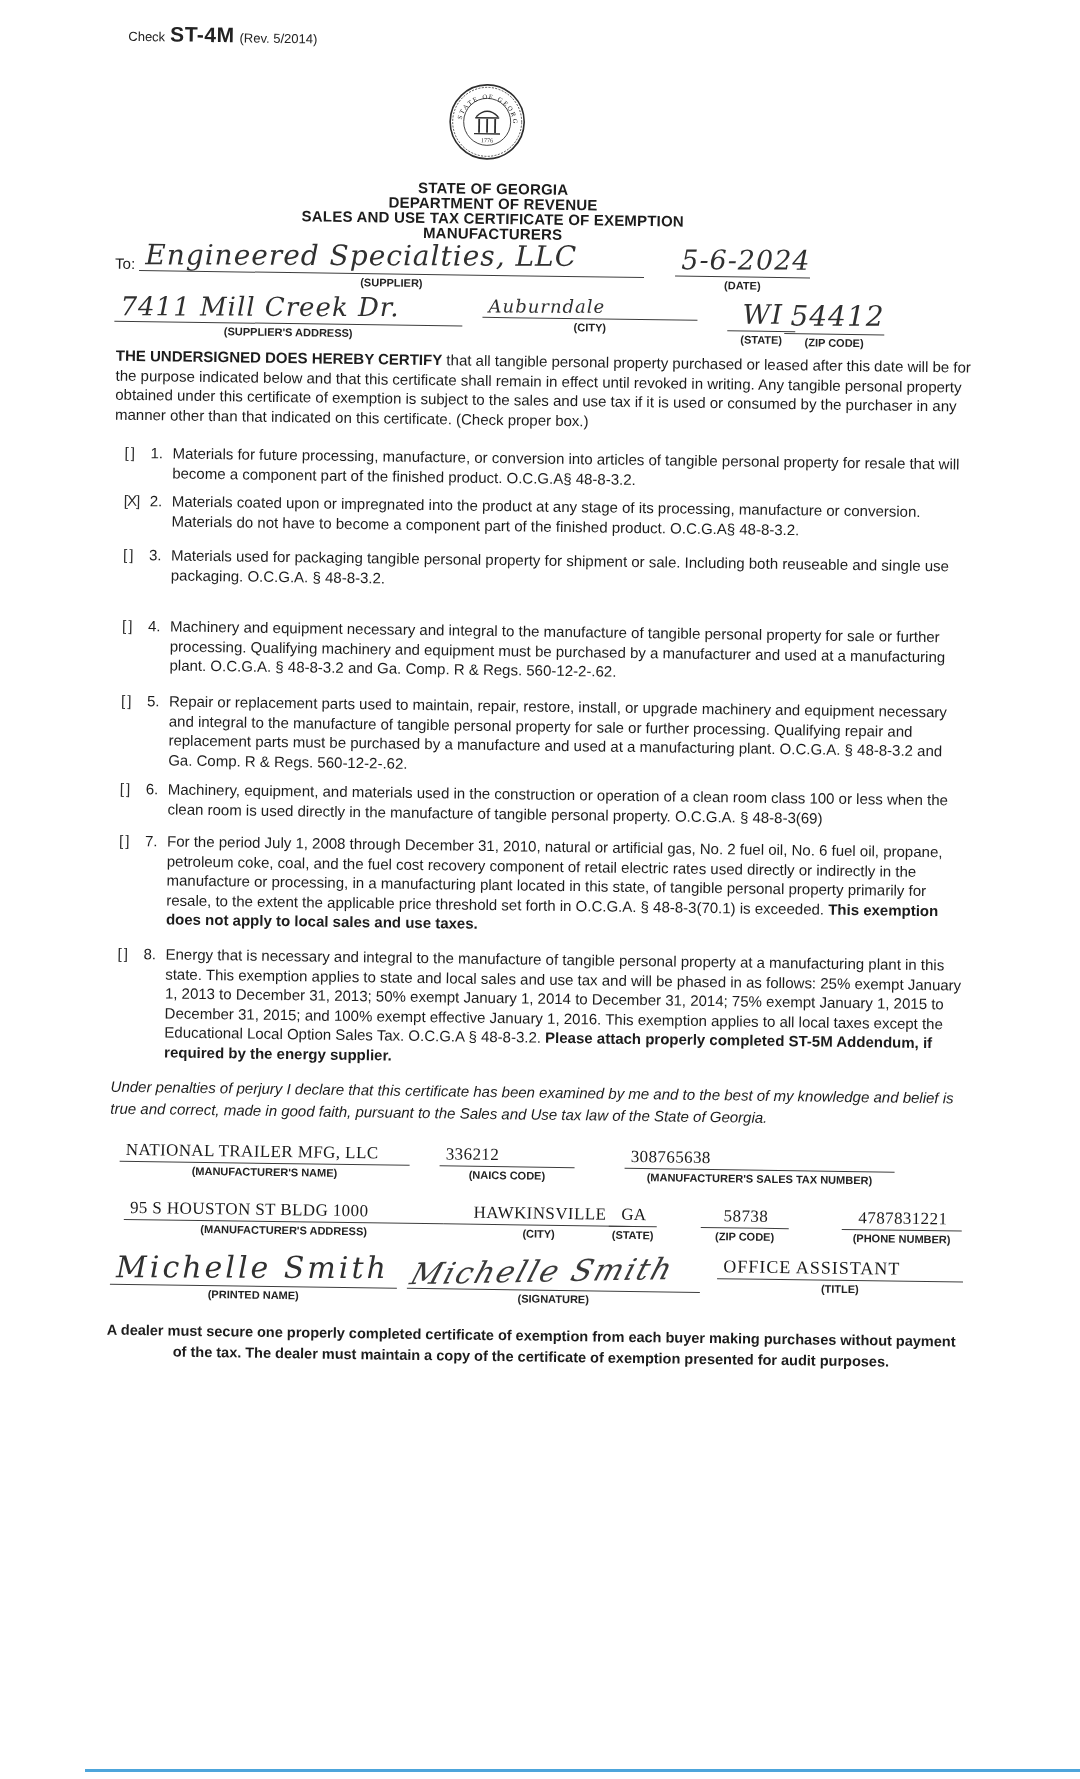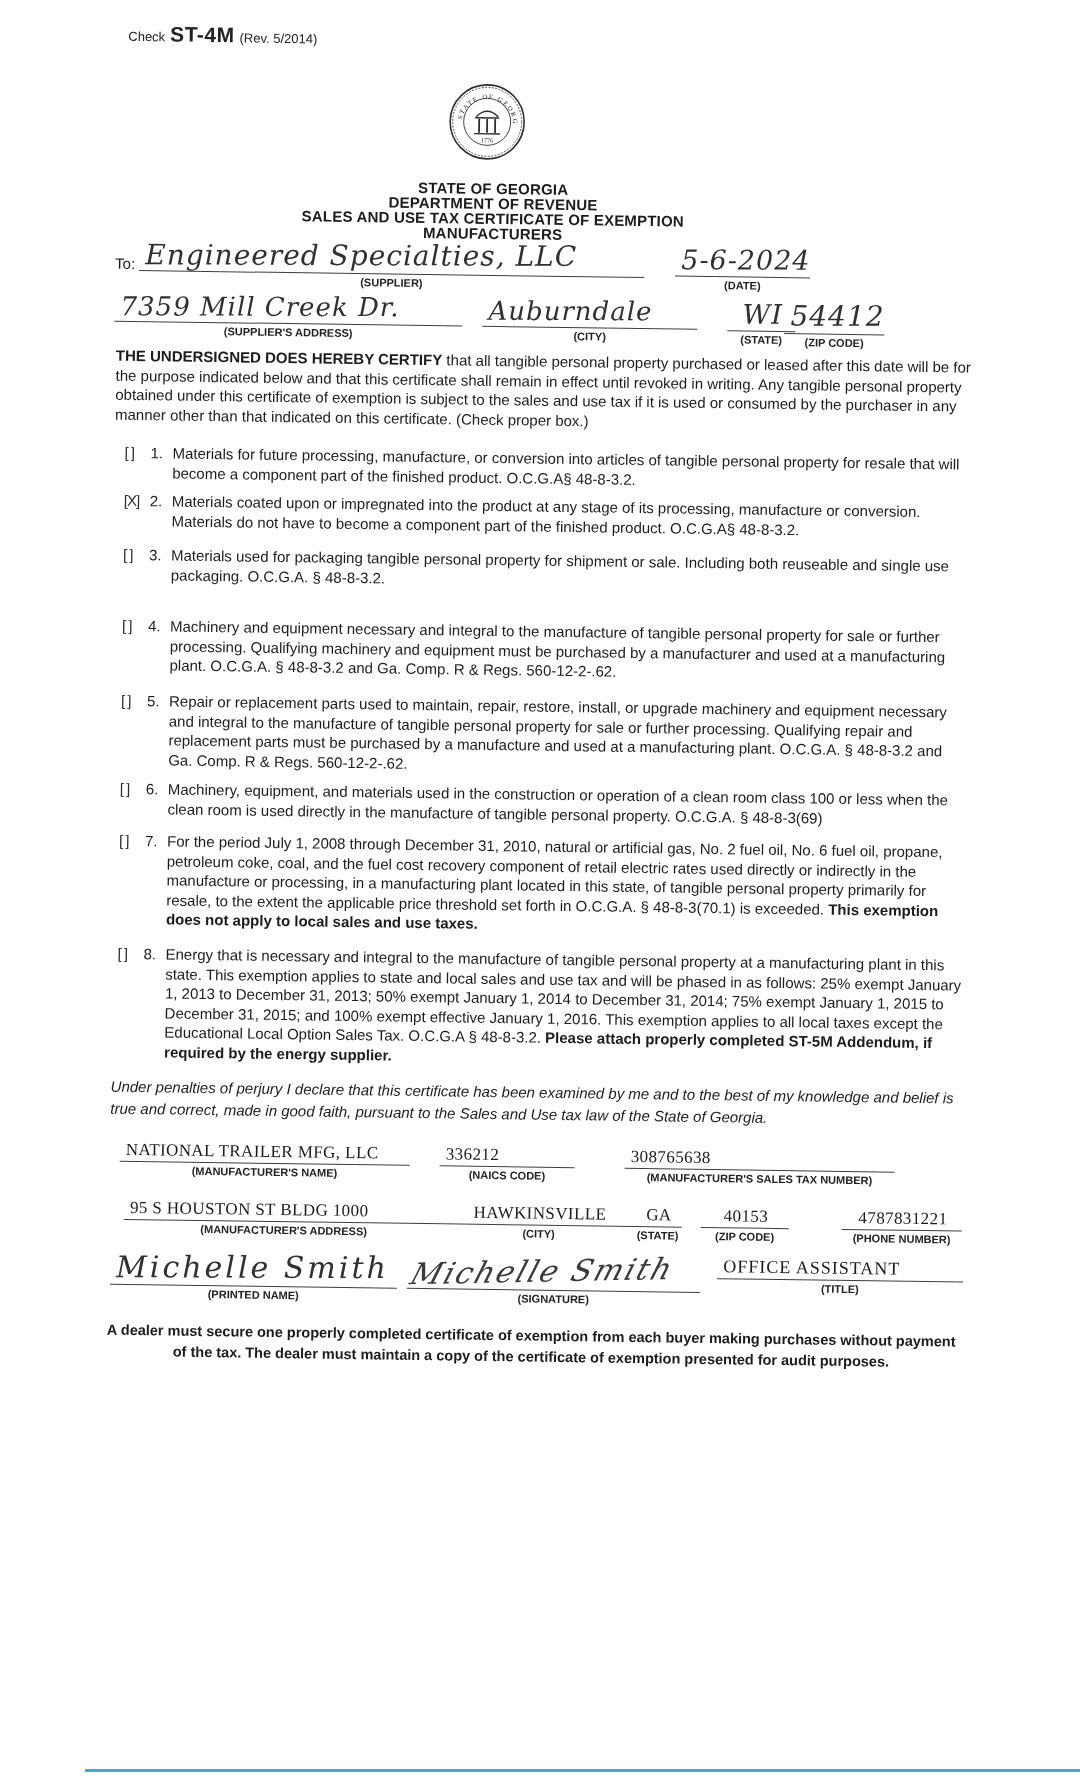--- a/index.html
+++ b/index.html
@@ -104,27 +104,27 @@
       <div class="fval">
           <span class="hand" style="font-size:27px;">5-6-2024</span>
         </div>
       <div class="flabel">(DATE)</div>
     </div>
   </div>
 
   <div class="abs supplier-row2">
     <div class="fcol" style="left:0; width:348px;">
       <div class="fval">
-          <span class="hand" style="font-size:26px;">7359 Mill Creek Dr.</span>
+          <span class="hand" style="font-size:26px;">7411 Mill Creek Dr.</span>
         </div>
       <div class="flabel">(SUPPLIER'S ADDRESS)</div>
     </div>
     <div class="fcol" style="left:368px; width:215px;">
       <div class="fval">
-          <span class="hand" style="font-size:26px;">Auburndale</span>
+          <span class="hand" style="font-size:18px;">Auburndale</span>
         </div>
       <div class="flabel">(CITY)</div>
     </div>
     <div class="fcol" style="left:613px; width:68px;">
       <div class="fval" style="justify-content:center;">
           <span class="hand" style="font-size:27px;">WI</span>
         </div>
       <div class="flabel">(STATE)</div>
     </div>
     <div class="fcol" style="left:670px; width:100px;">
@@ -216,29 +216,29 @@
           <span class="typed">95 S HOUSTON ST BLDG 1000</span>
         </div>
       <div class="flabel">(MANUFACTURER'S ADDRESS)</div>
     </div>
     <div class="fcol" style="left:340px; width:190px;">
       <div class="fval" style="justify-content:center;">
           <span class="typed">HAWKINSVILLE</span>
         </div>
       <div class="flabel">(CITY)</div>
     </div>
-    <div class="fcol" style="left:530px; width:48px;">
+    <div class="fcol" style="left:505px; width:48px;">
       <div class="fval" style="justify-content:center;">
           <span class="typed">GA</span>
         </div>
       <div class="flabel">(STATE)</div>
     </div>
     <div class="fcol" style="left:597px; width:88px;">
       <div class="fval" style="justify-content:center;">
-          <span class="typed">40153</span>
+          <span class="typed">58738</span>
         </div>
       <div class="flabel">(ZIP CODE)</div>
     </div>
     <div class="fcol" style="left:738px; width:120px;">
       <div class="fval" style="justify-content:center;">
           <span class="typed">4787831221</span>
         </div>
       <div class="flabel">(PHONE NUMBER)</div>
     </div>
   </div>

